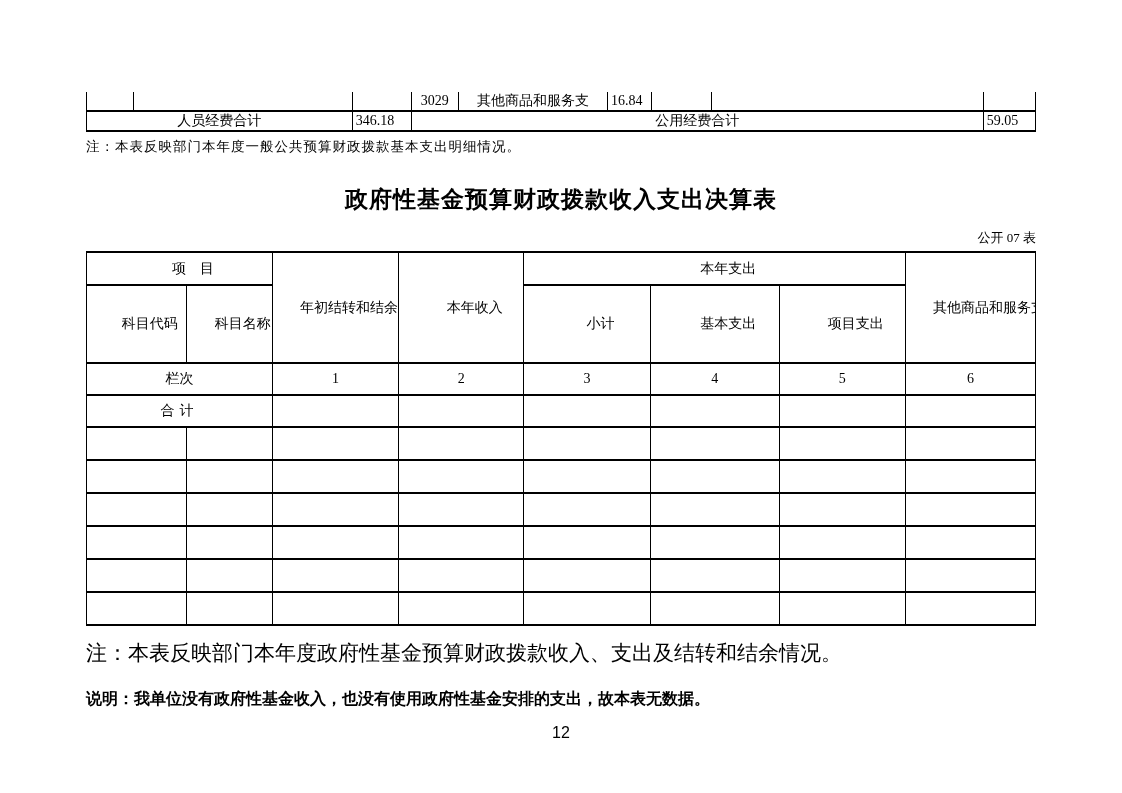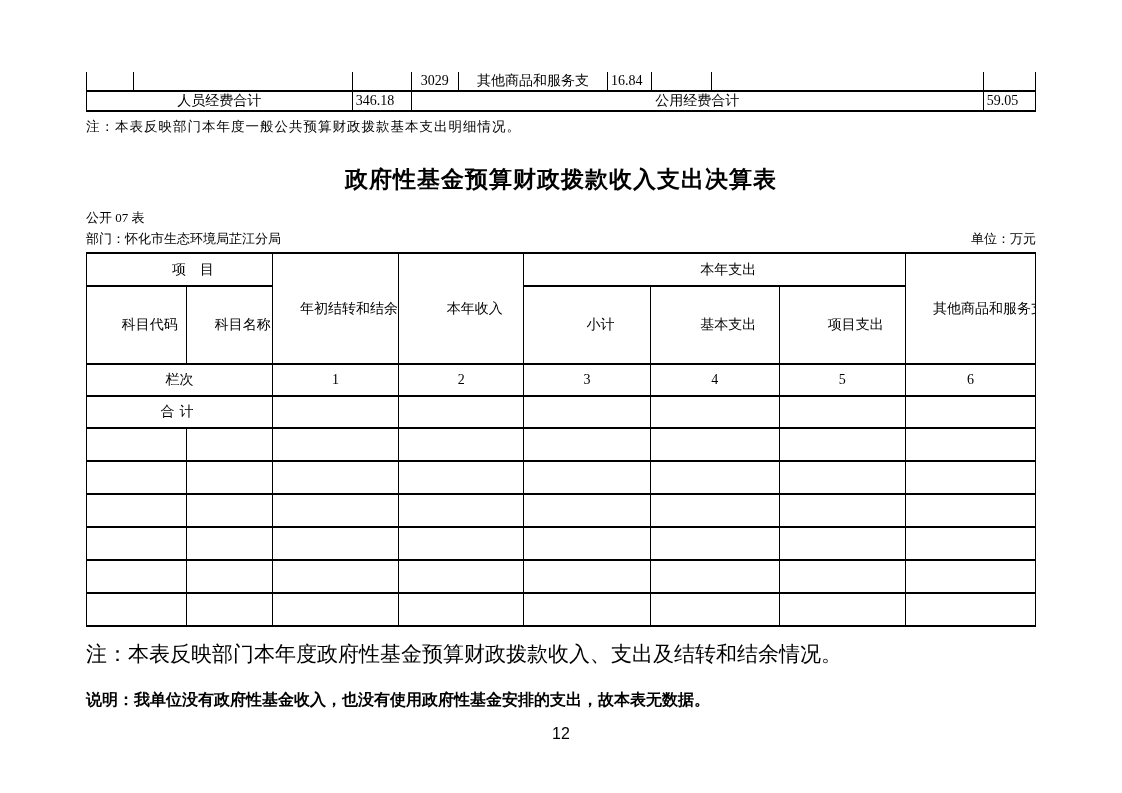--- a/index.html
+++ b/index.html
@@ -18,37 +18,37 @@
     border-top-width: 2px;
     border-bottom-width: 2px;
     overflow: hidden;
     white-space: nowrap;
     text-align: center;
     vertical-align: middle;
     font-weight: normal;
   }
 
   
-  .prev-table { margin-top: 72px; font-size: 14px; }
+  .prev-table { margin-top: 92px; font-size: 14px; }
   .prev-table tr.partial td { border-top-style: hidden; height: 19px; }
   .prev-table tr.totals td { height: 17px; }
   .prev-table td.num { text-align: left; padding-left: 3px; }
 
   .note-basic { margin-top: 6px; font-size: 13.5px; letter-spacing: 1px; }
 
   
   .report-title {
     margin-top: 28px;
     text-align: center;
     font-family: "Liberation Sans", "DejaVu Sans", sans-serif;
     font-weight: bold;
     font-size: 23px;
     letter-spacing: 1px;
   }
-  .code-line { margin-top: 14px; font-size: 13px; }
+  .code-line { margin-top: 14px; text-align: right; font-size: 13px; }
   .meta-line { margin-top: 3px; display: flex; justify-content: space-between; font-size: 13px; }
 
   
   .main-table { margin-top: 4px; font-size: 14px; }
   .main-table th {
     font-family: "Liberation Sans", "DejaVu Sans", sans-serif;
     font-weight: bold;
     font-size: 14px;
     padding-left: 27px;
   }
@@ -111,24 +111,20 @@
       </tr>
     </tbody>
       </table>
 
     <div class="note-basic">注：本表反映部门本年度一般公共预算财政拨款基本支出明细情况。</div>
 
     <h1 class="report-title">政府性基金预算财政拨款收入支出决算表</h1>
 
     <div class="code-line">公开 07 表</div>
 
-    <div class="meta-line">
-      <span>部门：怀化市生态环境局芷江分局</span>
-      <span>单位：万元</span>
-    </div>
 
     <table class="grid main-table">
       <colgroup>
         <col style="width:10.5%">
           <col style="width:9.1%">
           <col style="width:13.3%">
           <col style="width:13.2%">
         <col style="width:13.3%">
           <col style="width:13.6%">
           <col style="width:13.3%">

